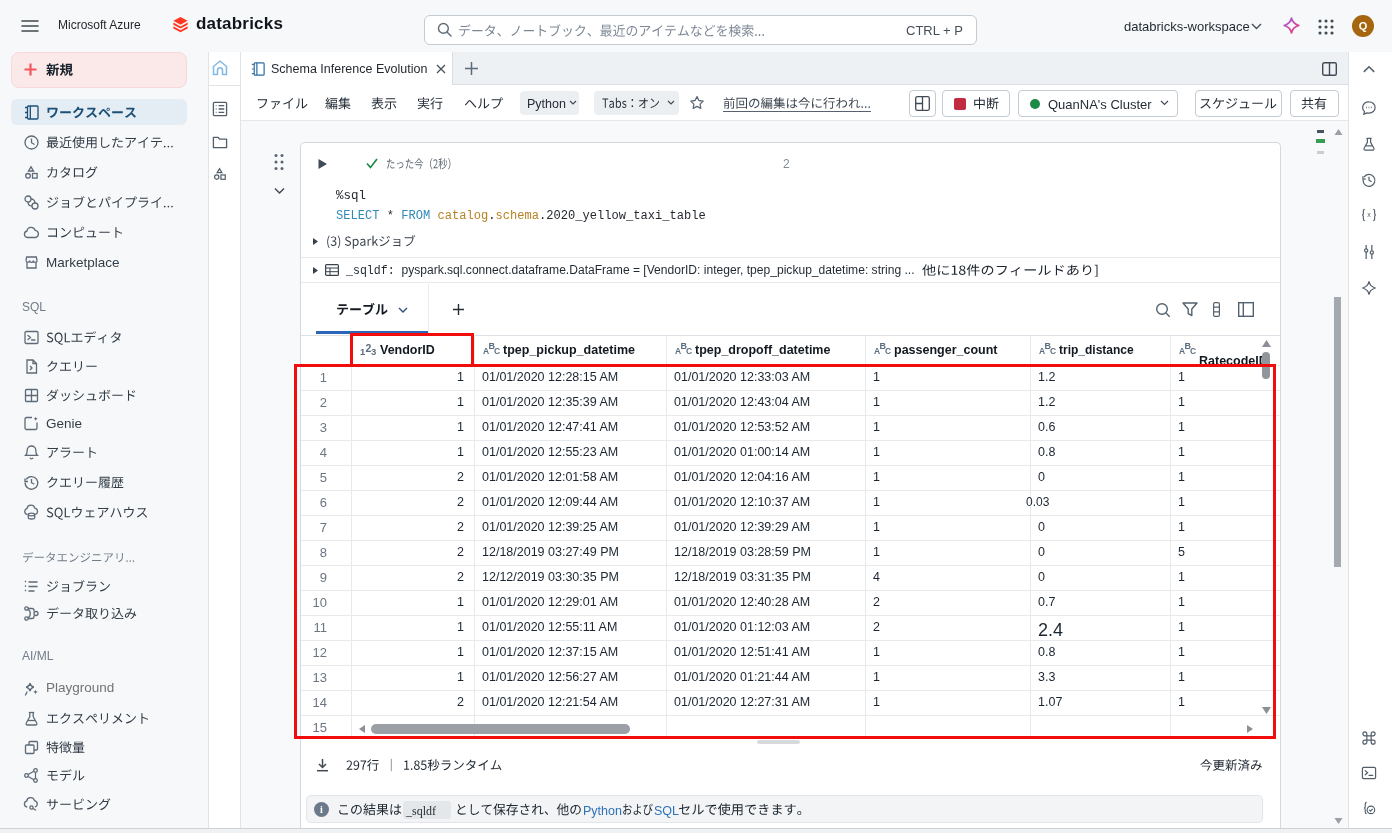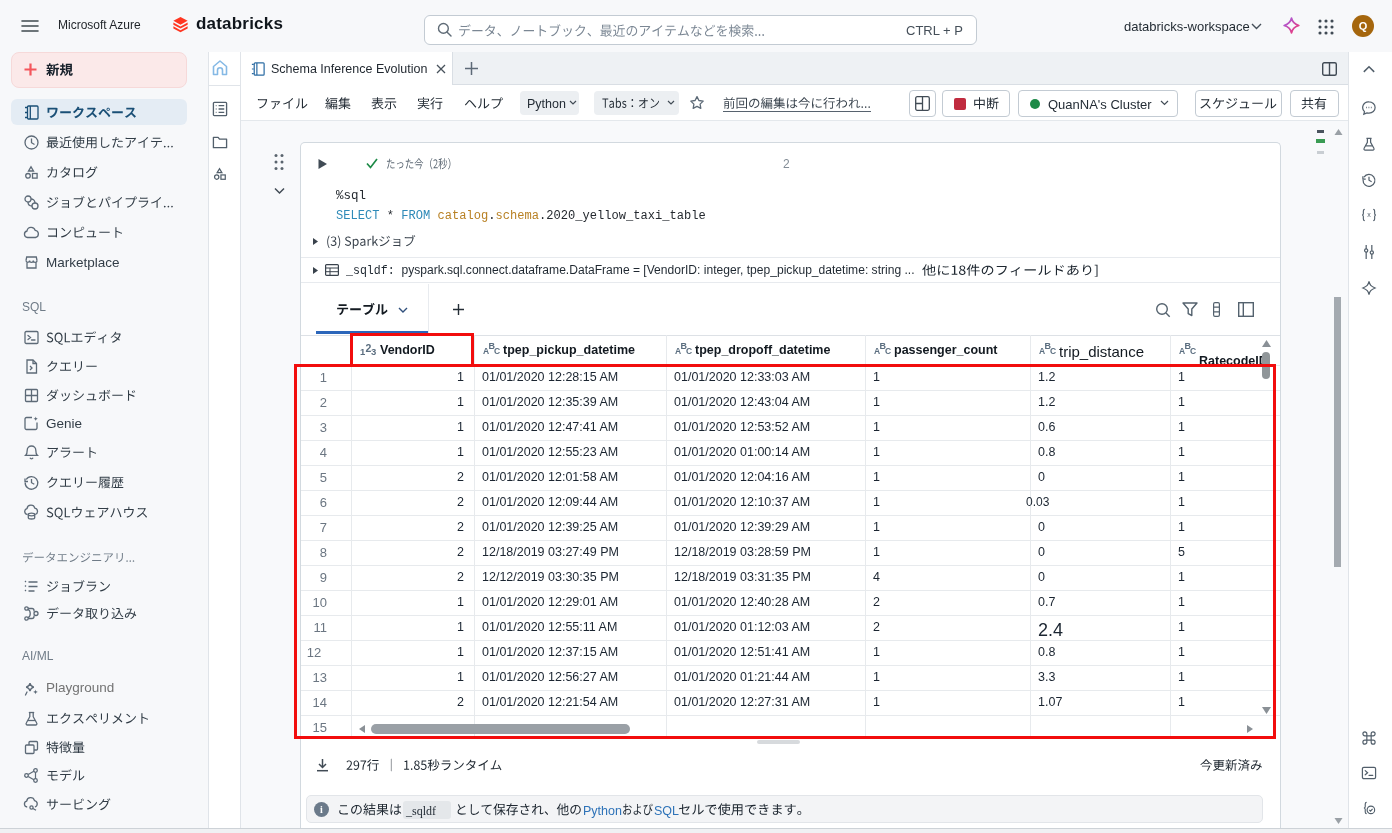--- a/index.html
+++ b/index.html
@@ -473,21 +473,21 @@
       <span style="position:absolute;left:0;top:2.8px;font-size:8.5px;font-weight:bold">A</span>
       <span style="position:absolute;left:5.6px;top:-2px;font-size:9px;font-weight:bold">B</span>
       <span style="position:absolute;left:11px;top:3.4px;font-size:8.5px;font-weight:bold">C</span>
     </div>
 <div class="abs" style="left:894.0px;top:342.5px;font-size:12.5px;font-weight:bold;color:#121920;white-space:nowrap">passenger_count</div>
 <div class="abs" style="left:1039.0px;top:343.0px;width:17px;height:14px;color:#5a6d7f">
       <span style="position:absolute;left:0;top:2.8px;font-size:8.5px;font-weight:bold">A</span>
       <span style="position:absolute;left:5.6px;top:-2px;font-size:9px;font-weight:bold">B</span>
       <span style="position:absolute;left:11px;top:3.4px;font-size:8.5px;font-weight:bold">C</span>
     </div>
-<div class="abs" style="left:1059.0px;top:342.5px;font-size:15px;font-weight:normal;color:#121920;white-space:nowrap">trip_distance</div>
+<div class="abs" style="left:1059.0px;top:342.5px;font-size:12px;font-weight:bold;color:#121920;white-space:nowrap">trip_distance</div>
 <div class="abs" style="left:1179.0px;top:343.0px;width:17px;height:14px;color:#5a6d7f">
       <span style="position:absolute;left:0;top:2.8px;font-size:8.5px;font-weight:bold">A</span>
       <span style="position:absolute;left:5.6px;top:-2px;font-size:9px;font-weight:bold">B</span>
       <span style="position:absolute;left:11px;top:3.4px;font-size:8.5px;font-weight:bold">C</span>
     </div>
 <div class="abs" style="left:1199.0px;top:354px;font-size:12.5px;font-weight:bold;color:#121920;white-space:nowrap">RatecodeID</div>
 <div class="abs" style="left:351px;top:335.0px;width:1px;height:402.0px;background:#e7eaed"></div>
 <div class="abs" style="left:474px;top:335.0px;width:1px;height:402.0px;background:#e7eaed"></div>
 <div class="abs" style="left:666px;top:335.0px;width:1px;height:402.0px;background:#e7eaed"></div>
 <div class="abs" style="left:865px;top:335.0px;width:1px;height:402.0px;background:#e7eaed"></div>
@@ -578,21 +578,21 @@
 <div class="abs" style="left:873px;top:595.0px;font-size:12.5px;color:#1b2531">2</div>
 <div class="abs" style="left:1038px;top:595.0px;font-size:12.5px;color:#1b2531">0.7</div>
 <div class="abs" style="left:1178px;top:595.0px;font-size:12.5px;color:#1b2531">1</div>
 <div class="abs" style="left:301px;top:619.5px;width:26px;font-size:13px;color:#6b7682;text-align:right">11</div>
 <div class="abs" style="left:380px;top:620.0px;width:84px;font-size:12.5px;color:#1b2531;text-align:right">1</div>
 <div class="abs" style="left:482px;top:620.0px;font-size:12.5px;color:#1b2531;white-space:nowrap">01/01/2020 12:55:11 AM</div>
 <div class="abs" style="left:674px;top:620.0px;font-size:12.5px;color:#1b2531;white-space:nowrap">01/01/2020 01:12:03 AM</div>
 <div class="abs" style="left:873px;top:620.0px;font-size:12.5px;color:#1b2531">2</div>
 <div class="abs" style="left:1038px;top:620.0px;font-size:18px;color:#1b2531">2.4</div>
 <div class="abs" style="left:1178px;top:620.0px;font-size:12.5px;color:#1b2531">1</div>
-<div class="abs" style="left:301px;top:644.5px;width:26px;font-size:13px;color:#6b7682;text-align:center">12</div>
+<div class="abs" style="left:301px;top:644.5px;width:26px;font-size:13px;color:#6b7682;text-align:right">12</div>
 <div class="abs" style="left:380px;top:645.0px;width:84px;font-size:12.5px;color:#1b2531;text-align:right">1</div>
 <div class="abs" style="left:482px;top:645.0px;font-size:12.5px;color:#1b2531;white-space:nowrap">01/01/2020 12:37:15 AM</div>
 <div class="abs" style="left:674px;top:645.0px;font-size:12.5px;color:#1b2531;white-space:nowrap">01/01/2020 12:51:41 AM</div>
 <div class="abs" style="left:873px;top:645.0px;font-size:12.5px;color:#1b2531">1</div>
 <div class="abs" style="left:1038px;top:645.0px;font-size:12.5px;color:#1b2531">0.8</div>
 <div class="abs" style="left:1178px;top:645.0px;font-size:12.5px;color:#1b2531">1</div>
 <div class="abs" style="left:301px;top:669.5px;width:26px;font-size:13px;color:#6b7682;text-align:right">13</div>
 <div class="abs" style="left:380px;top:670.0px;width:84px;font-size:12.5px;color:#1b2531;text-align:right">1</div>
 <div class="abs" style="left:482px;top:670.0px;font-size:12.5px;color:#1b2531;white-space:nowrap">01/01/2020 12:56:27 AM</div>
 <div class="abs" style="left:674px;top:670.0px;font-size:12.5px;color:#1b2531;white-space:nowrap">01/01/2020 01:21:44 AM</div>

